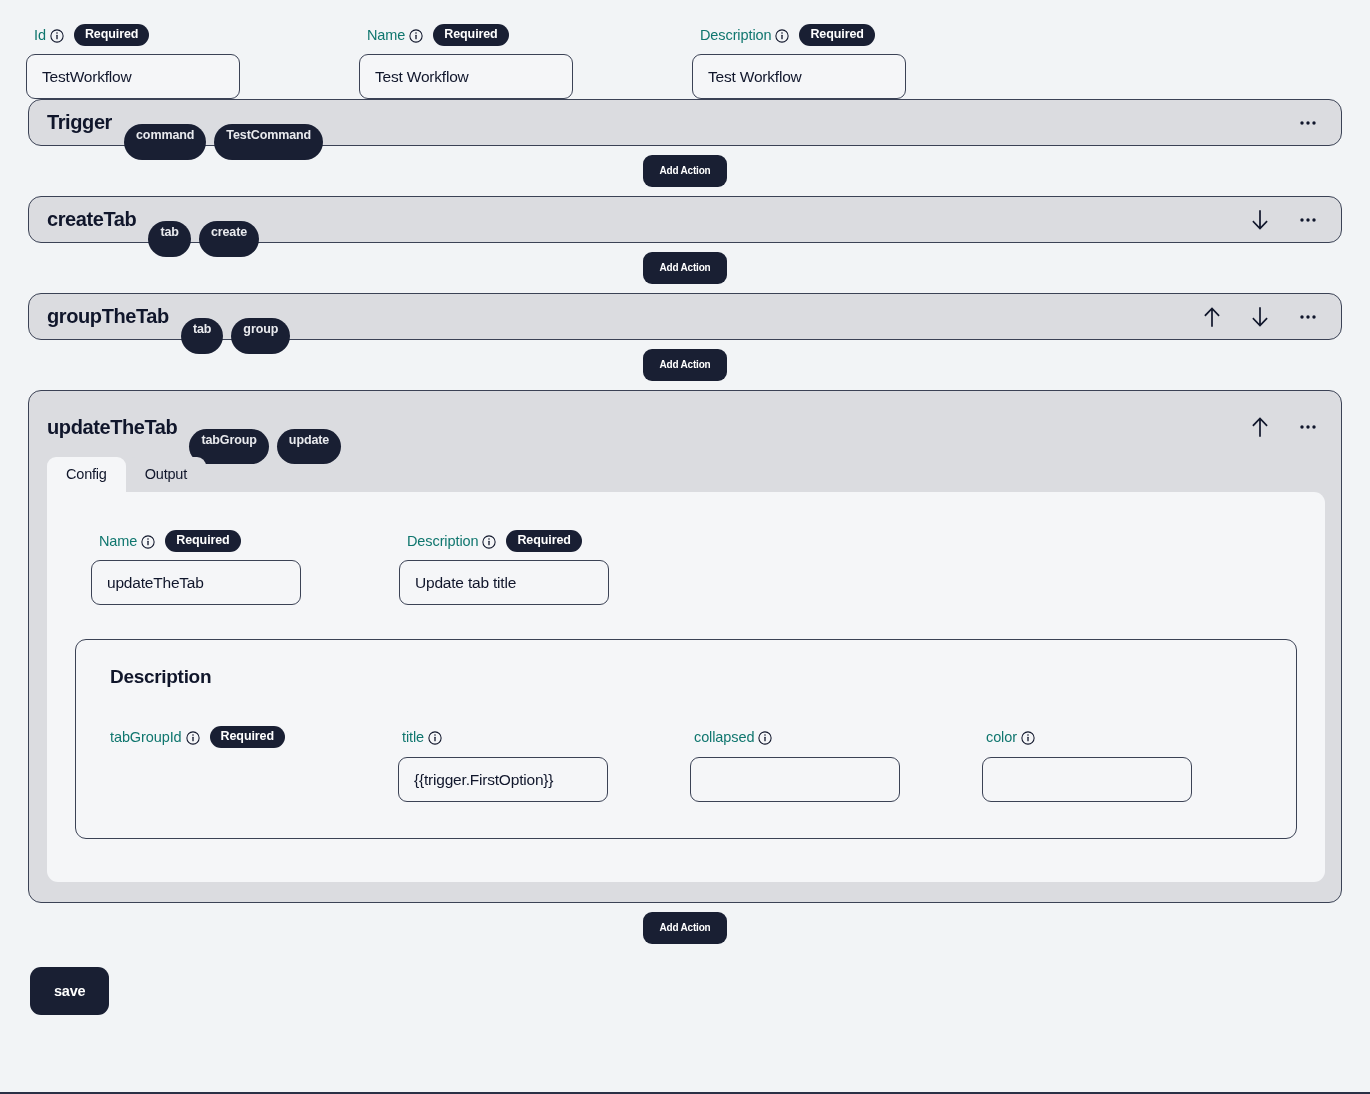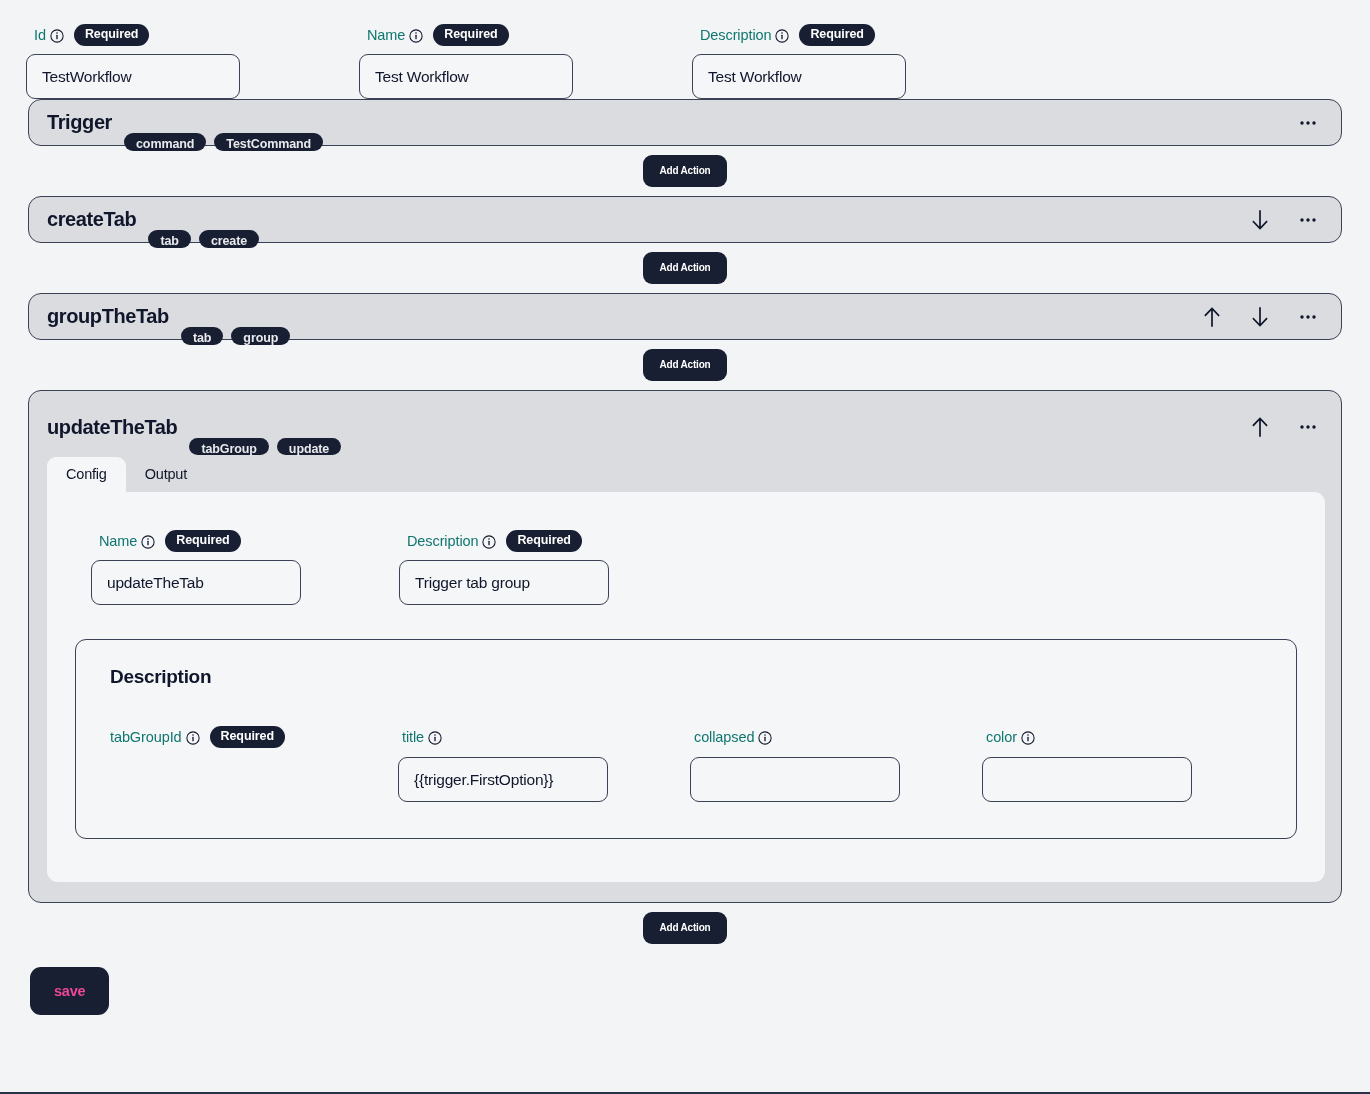--- a/index.html
+++ b/index.html
@@ -95,21 +95,21 @@
     font-weight: bold;
     letter-spacing: -0.4px;
     margin-right: 12px;
   }
   .tag {
     background: #191f33;
     color: #e9eaee;
     font-size: 12.5px;
     font-weight: bold;
     border-radius: 999px;
-    padding: 5px 12px 0;
+    padding: 5px 12px 18px;
     margin-right: 8px;
     line-height: 1;
     letter-spacing: -0.1px;
     margin-top: 39px;
   }
   .head-actions {
     margin-left: auto;
     display: flex;
     align-items: center;
     gap: 26px;
@@ -200,21 +200,21 @@
   }
   .param-col { width: 290px; }
   .param-col .lbl-line { padding-left: 4px; margin-bottom: 11px; }
   .param-col .txt-input { width: 210px; }
   .param-col .txt-input.empty { color: transparent; }
 
   
   .save-row { padding: 14px 0 0 30px; }
   .save-btn {
     background: #191f33;
-    color: #ec4899;
+    color: #ffffff;
     border: none;
     border-radius: 11px;
     font-family: "Liberation Sans", sans-serif;
     font-size: 14.5px;
     font-weight: bold;
     letter-spacing: -0.2px;
     padding: 16px 24px;
     cursor: pointer;
   }
 </style>
@@ -399,21 +399,21 @@
             <span class="lbl-text">Description</span>
             <span class="info-icon">
               <svg width="14" height="14" viewBox="0 0 16 16">
                   <circle cx="8" cy="8" r="7" fill="none" stroke="#10162b" stroke-width="1.2"></circle>
                   <circle cx="8" cy="4.6" r="0.95" fill="#10162b"></circle>
                   <rect x="7.25" y="6.6" width="1.5" height="5" rx="0.6" fill="#10162b"></rect>
                 </svg>
             </span>
             <span class="badge-required">Required</span>
           </div>
-          <div class="txt-input">Trigger tab group</div>
+          <div class="txt-input">Update tab title</div>
         </div>
       </div>
 
       <div class="params-box">
         <div class="params-title">Description</div>
 
         <div class="params-grid">
 
           <div class="param-col">
             <div class="lbl-line">

